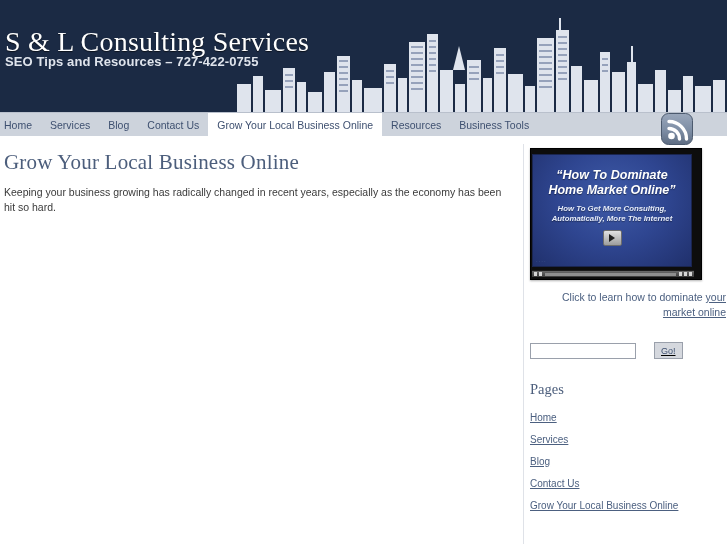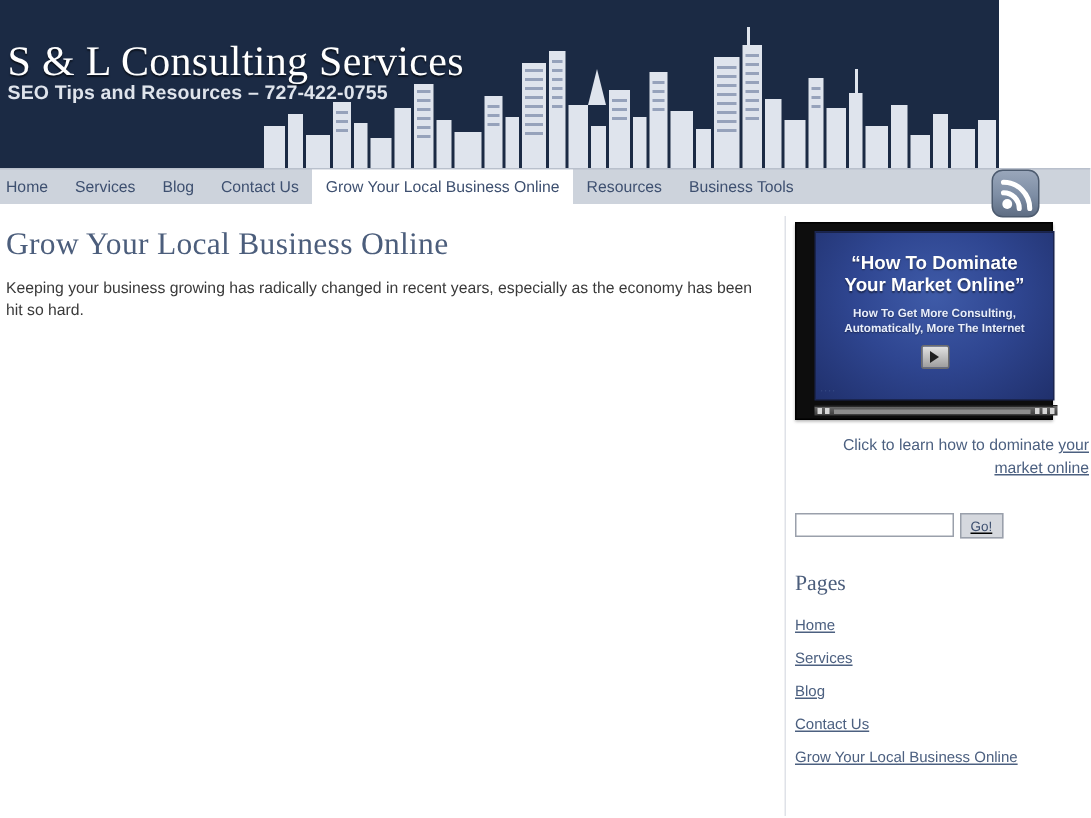--- a/index.html
+++ b/index.html
@@ -7,21 +7,21 @@
     width:727px; height:545px;
     background:#ffffff;
     font-family:"Liberation Sans", sans-serif;
     overflow:hidden;
   }
   #page { position:relative; width:727px; height:545px; background:#fff; }
 
   
   .header {
     position:relative;
-    width:666px; height:112px;
+    width:727px; height:112px;
     background:#1b2a44;
     overflow:hidden;
   }
   .skyline { position:absolute; right:0; bottom:0; width:500px; height:100px; opacity:.96; }
   .site-title {
     position:absolute; left:5px; top:26px;
     font-family:"Liberation Serif", serif;
     font-size:28px; color:#ffffff; letter-spacing:.2px;
     text-shadow:0 1px 1px rgba(0,0,0,.6);
     white-space:nowrap; z-index:3;
@@ -64,22 +64,23 @@
     font-family:"Liberation Serif", serif;
     font-size:21px; color:#4c5e7c; font-weight:normal;
     letter-spacing:.2px; margin-bottom:10px;
   }
   .page-intro { font-size:10.5px; color:#3a3a3a; line-height:1.45; }
 
   
   .video-box {
     position:relative; width:172px; height:132px;
     background:#0d0d0d; border:1px solid #000;
-    padding:5px 5px 0 12px;
+    padding:5px 5px 0 1px;
     box-shadow:0 1px 2px rgba(0,0,0,.3);
+    font-style:italic;
   }
   .video-screen {
     position:relative; width:160px; height:113px;
     background:radial-gradient(ellipse at 50% 38%, #3f5ba8 0%, #2f4691 48%, #20306c 100%);
     border:1px solid #1a2550;
     overflow:hidden;
   }
   .vid-h1 {
     margin-top:13px; text-align:center;
     font-size:12.5px; font-weight:bold; color:#ffffff;
@@ -123,21 +124,21 @@
   }
   .video-caption .u { text-decoration:underline; }
 
   
   .widget { margin-top:22px; }
   .widget-title {
     font-family:"Liberation Serif", serif;
     font-size:14.5px; color:#4c5e7c; font-weight:normal;
     margin-bottom:9px;
   }
-  .search-row { display:flex; gap:4px;text-decoration:underline; }
+  .search-row { display:flex; align-items:center; gap:18px;text-decoration:underline; }
   .search-input {
     width:106px; height:16px;
     border:1px solid #9aa0ab; background:#fff;
     font-family:"Liberation Sans", sans-serif; font-size:9px;
     padding:0 3px; color:#333; outline:none;
   }
   .search-go {
     height:17px; padding:0 6px;
     background:#d5d8de; border:1px solid #9aa0ab;
     font-family:"Liberation Sans", sans-serif;
@@ -287,21 +288,21 @@
     </div>
 
     <div class="divider"></div>
 
     <div class="sidebar">
 
       <div class="video-box">
         <div class="video-screen">
           <div class="vid-h1">
             <div>“How To Dominate</div>
-            <div>Your Market Online”</div>
+            <div>Home Market Online”</div>
           </div>
           <div class="vid-h2">
             <div>How To Get More Consulting,</div>
             <div>Automatically, More The Internet</div>
           </div>
           <div class="play-btn">
             <span class="play-tri"></span>
           </div>
           <div class="vid-dots">····</div>
         </div>

